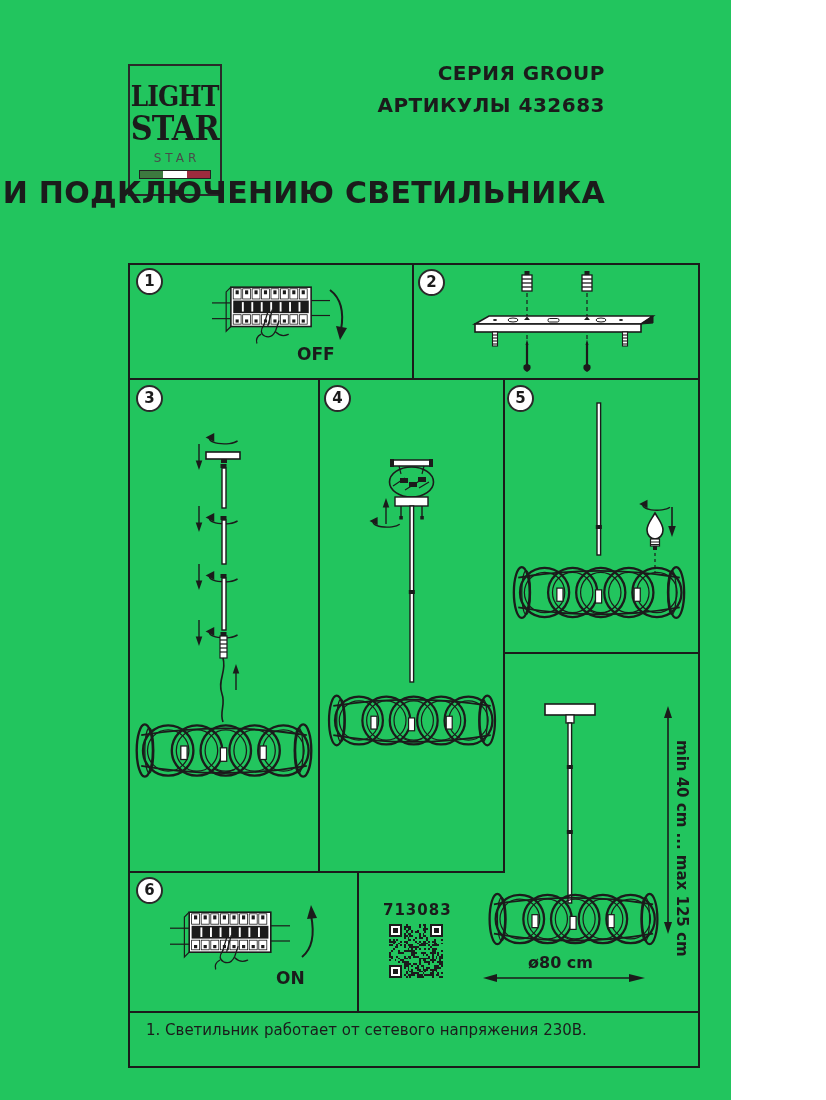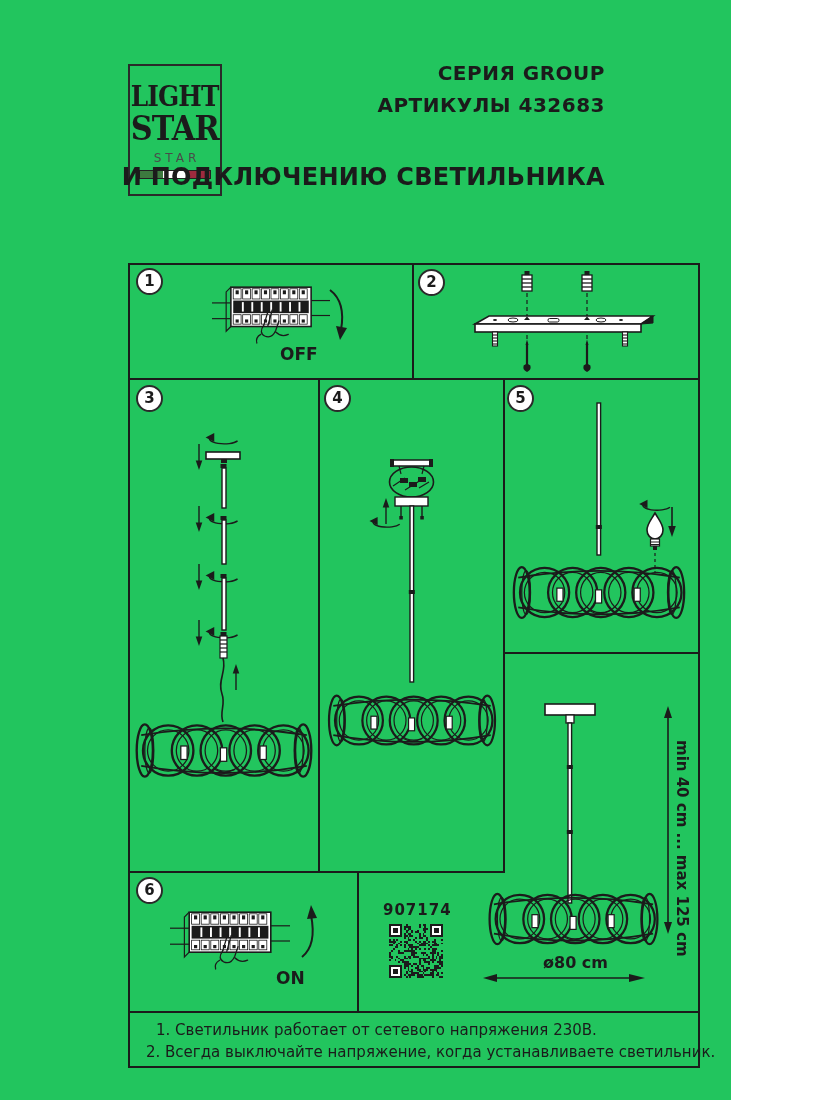--- a/index.html
+++ b/index.html
@@ -13,30 +13,30 @@
              transform:scaleX(.92);letter-spacing:-1px;}
   .logo-l1{font-size:27px;margin-top:17px;}
   .logo-l2{font-size:33px;margin-top:2px;}
   .logo-group{font-size:12px;letter-spacing:4px;color:#4a4a4a;margin-top:6px;margin-left:4px;}
   .flag{width:70px;height:7px;border:1px solid #222;display:flex;margin-top:5px;}
   .flag span{flex:1;height:100%;}
   .hdr{right:126px;text-align:right;font-weight:bold;white-space:nowrap;}
   .hdr-series{top:61px;font-size:20px;letter-spacing:.5px;}
   .hdr-articles{top:93px;font-size:20px;letter-spacing:.5px;}
   .hdr-title1{top:146px;font-size:22px;letter-spacing:.3px;}
-  .hdr-title2{top:163px;font-size:24px;letter-spacing:.3px;}
+  .hdr-title2{top:175px;font-size:30px;letter-spacing:.3px;}
   
   .frame{left:128px;top:263px;width:572px;height:805px;border:2px solid #1b1b1b;box-sizing:border-box;}
   .ln{background:#1b1b1b;}
   
   .stepc{width:27px;height:27px;border:2px solid #2a2a2a;border-radius:50%;box-sizing:border-box;
          font-size:15px;font-weight:bold;text-align:center;line-height:23px;background:#fff;}
   .biglabel{font-weight:bold;font-size:17px;white-space:nowrap;}
   .qr-label{font-weight:bold;font-size:15px;letter-spacing:1px;text-align:center;}
-  .dim-dia{font-weight:bold;font-size:16px;text-align:right;white-space:nowrap;}
+  .dim-dia{font-weight:bold;font-size:16px;text-align:left;white-space:nowrap;}
   .dim-h{font-weight:bold;font-size:15px;white-space:nowrap;transform:rotate(90deg);text-align:center;}
   .notes-line{font-size:15px;white-space:nowrap;}
   svg{display:block;}
 </style>
 </head>
 <body>
 
 <div class="sheet">
 
   <svg width="0" height="0" style="position:absolute">
@@ -177,21 +177,21 @@
   <div class="abs stepc" style="left:136px;top:385px">3</div>
   <div class="abs stepc" style="left:324px;top:385px">4</div>
   <div class="abs stepc" style="left:507px;top:385px">5</div>
   <div class="abs stepc" style="left:136px;top:877px">6</div>
 
   <svg class="abs" style="left:200px;top:272px" width="215" height="105" viewBox="0 0 215 105">
     <use href="#breaker" x="12" y="4" width="118" height="79"></use>
     <path d="M130,18 q16,12 11,40" fill="none" stroke="#1b1b1b" stroke-width="2"></path>
     <path d="M136,54 L140,68 L147,56 Z" fill="#1b1b1b"></path>
   </svg>
-  <div class="abs biglabel" style="left:280px;top:344px">OFF</div>
+  <div class="abs biglabel" style="left:297px;top:344px">OFF</div>
 
   <svg class="abs" style="left:455px;top:268px" width="215" height="108" viewBox="0 0 215 108">
     <g stroke="#1b1b1b" stroke-width="1.2" fill="none">
       <line x1="72" y1="4" x2="72" y2="102" stroke-dasharray="4 3"></line>
       <line x1="132" y1="4" x2="132" y2="102" stroke-dasharray="4 3"></line>
     </g>
 
     <g stroke="#1b1b1b" stroke-width="1.3" fill="#fff">
       <rect x="67" y="7" width="10" height="16"></rect>
         <rect x="127" y="7" width="10" height="16"></rect>
@@ -334,21 +334,21 @@
     <line x1="149" y1="158" x2="149" y2="177" stroke="#1b1b1b" stroke-width="1.2" stroke-dasharray="3 3"></line>
   </svg>
 
   <svg class="abs" style="left:162px;top:893px" width="190" height="112" viewBox="0 0 190 112">
     <use href="#breaker" x="8" y="8" width="120" height="80"></use>
     <path d="M140,64 q15,-12 9,-42" fill="none" stroke="#1b1b1b" stroke-width="2"></path>
     <path d="M145,26 L149,12 L155,25 Z" fill="#1b1b1b"></path>
   </svg>
   <div class="abs biglabel" style="left:276px;top:968px">ON</div>
 
-  <div class="abs qr-label" style="left:383px;top:901px;width:64px">907174</div>
+  <div class="abs qr-label" style="left:383px;top:901px;width:64px">713083</div>
   <svg class="abs" style="left:389px;top:924px" width="54" height="54" viewBox="0 0 29 29" shape-rendering="crispEdges">
     <g fill="#1b1b1b">
       <rect x="0" y="0" width="7" height="7"></rect>
         <rect x="22" y="0" width="7" height="7"></rect>
         <rect x="0" y="22" width="7" height="7"></rect>
     </g>
     <g fill="#fff">
       <rect x="1" y="1" width="5" height="5"></rect>
         <rect x="23" y="1" width="5" height="5"></rect>
         <rect x="1" y="23" width="5" height="5"></rect>
@@ -664,16 +664,15 @@
     <path d="M264,28 L272,28 L268,16 Z" fill="#1b1b1b"></path>
     <path d="M264,232 L272,232 L268,244 Z" fill="#1b1b1b"></path>
 
     <line x1="95" y1="288" x2="231" y2="288" stroke="#1b1b1b" stroke-width="1.6"></line>
     <path d="M97,284 L97,292 L83,288 Z" fill="#1b1b1b"></path>
     <path d="M229,284 L229,292 L245,288 Z" fill="#1b1b1b"></path>
   </svg>
   <div class="abs dim-h" style="left:600px;top:813px;width:164px">min 40 cm ... max 125 cm</div>
   <div class="abs dim-dia" style="left:528px;top:953px;width:80px">ø80 cm</div>
 
-  <div class="abs notes-line" style="left:156px;top:1021px">1. Светильник работает от сетевого напряжения 230В.</div>
-  <div class="abs notes-line" style="left:146px;top:1043px">2. Всегда выключайте напряжение, когда устанавливаете светильник.</div>
+  <div class="abs notes-line" style="left:146px;top:1021px">1. Светильник работает от сетевого напряжения 230В.</div>
 
 </div>
 
 </body></html>

